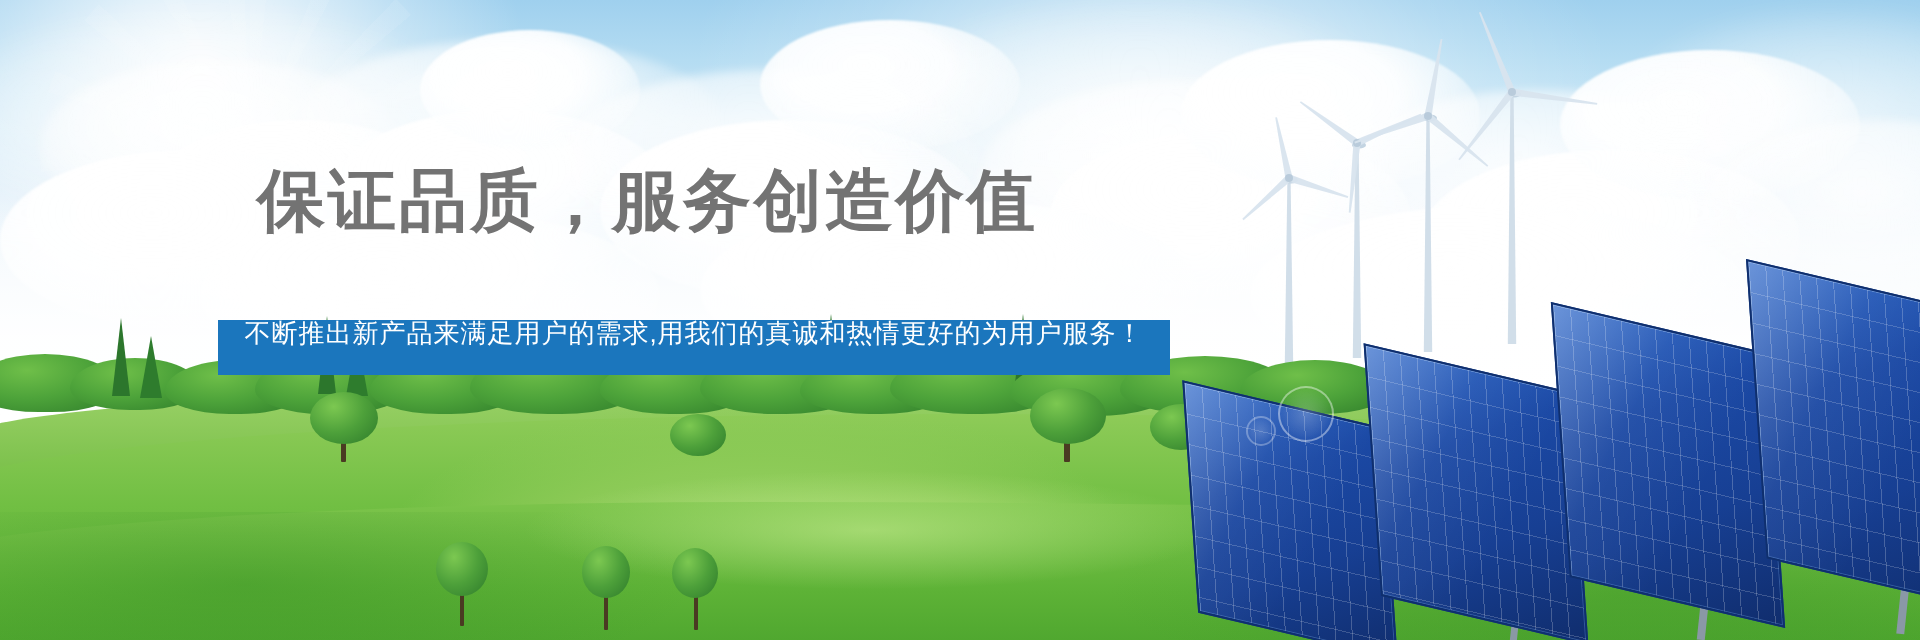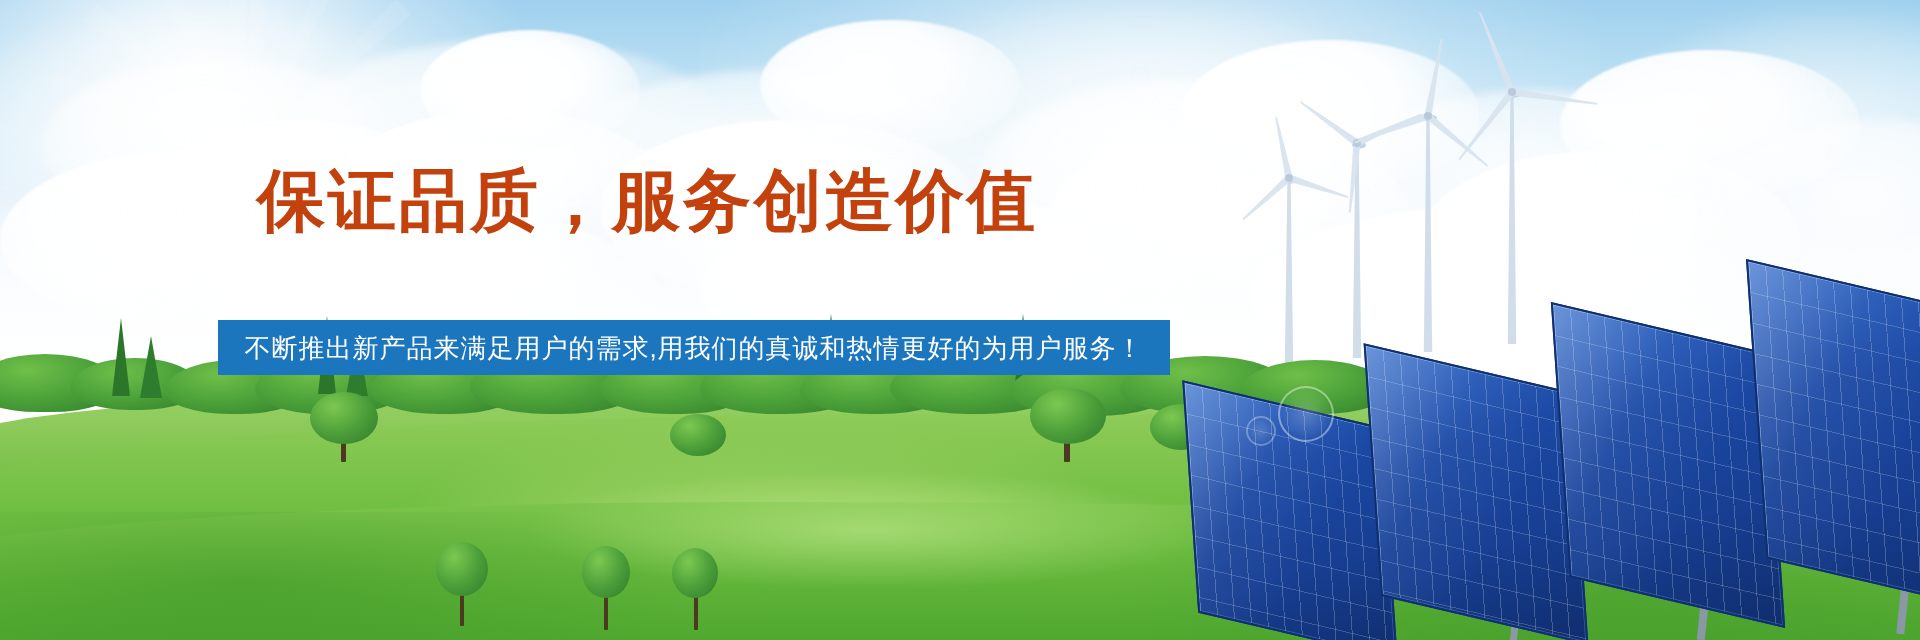--- a/index.html
+++ b/index.html
@@ -233,31 +233,31 @@
   
   .headline {
     position: absolute;
     left: 0; top: 166px;
     width: 1295px;
     text-align: center;
     font-size: 68px;
     line-height: 1;
     font-weight: bold;
     letter-spacing: 3px;
-    color: #c2410c;
+    color: #737373;
     text-shadow: 0 2px 0 rgba(255,255,255,0.55), 0 0 14px rgba(255,255,255,0.65);
     white-space: nowrap;
   }
   .subbar {
     position: absolute;
     left: 218px; top: 320px;
     width: 952px; height: 55px;
     background: #1b76bd;
     display: flex;
-    align-items: center;
+    align-items: flex-start;
     justify-content: center;
   }
   .subbar-text {
     color: #ffffff;
     font-size: 26px;
     letter-spacing: 1px;
     white-space: nowrap;
     line-height: 1;
   }
 </style>

